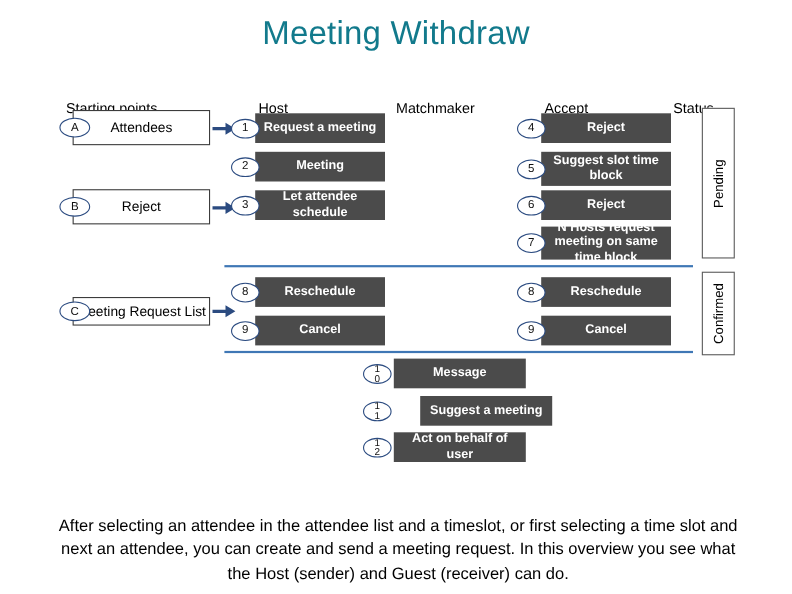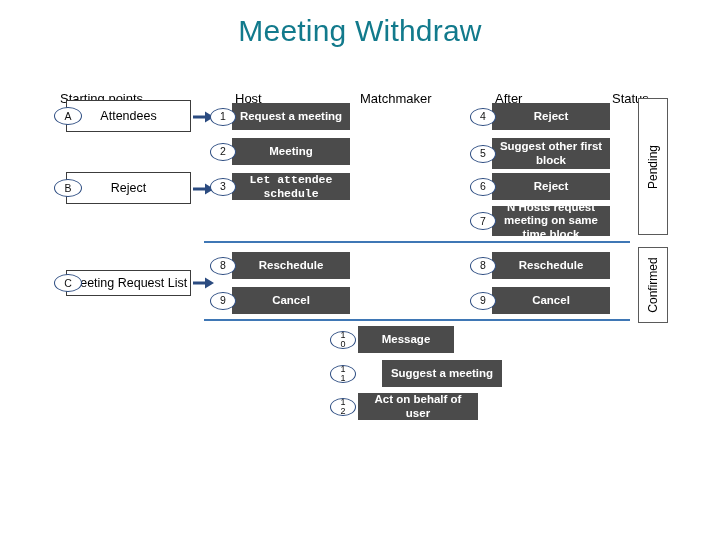--- a/index.html
+++ b/index.html
@@ -139,21 +139,21 @@
 <body>
 
 <div id="stage">
 
   <div class="title">Meeting Withdraw</div>
 
   <div id="headers">
       <div class="col-head" style="left:60px; width:145px;">Starting points</div>
       <div class="col-head" style="left:235px; width:115px;">Host</div>
       <div class="col-head" style="left:360px; width:120px;">Matchmaker</div>
-      <div class="col-head" style="left:495px; width:115px;">After</div>
+      <div class="col-head" style="left:495px; width:115px;">Accept</div>
       <div class="col-head" style="left:612px; width:70px;">Status</div>
     </div>
 
   <div id="starting-points">
       <div class="start-box" style="left:66px; top:100px; width:125px; height:32px;">
         <span>Attendees</span>
       </div>
       <div class="ellipse" style="left:54px; top:107px; width:28px; height:18px;">A</div>
       <div class="arrow" style="left:193px; top:110px;"><svg width="22" height="14" viewBox="0 0 22 14">
           <path d="M0 5.5 H12 V1.5 L21 7 L12 12.5 V8.5 H0 Z" fill="#2b4b80"></path>
@@ -176,41 +176,41 @@
 
   <div id="host-col">
       <div class="act-btn" style="left:232px; top:103px; width:118px; height:27px;">
         <span>Request a meeting</span>
       </div>
       <div class="ellipse" style="left:210px; top:107.5px; width:26px; height:18px;">1</div>
       <div class="act-btn" style="left:232px; top:138px; width:118px; height:27px;">
         <span>Meeting</span>
       </div>
       <div class="ellipse" style="left:210px; top:142.5px; width:26px; height:18px;">2</div>
-      <div class="act-btn" style="left:232px; top:173px; width:118px; height:27px;font-family:Liberation Mono, monospace;">
+      <div class="act-btn" style="left:232px; top:173px; width:118px; height:27px;">
         <span>Let attendee schedule</span>
       </div>
       <div class="ellipse" style="left:210px; top:177.5px; width:26px; height:18px;">3</div>
       <div class="act-btn" style="left:232px; top:252px; width:118px; height:27px;">
         <span>Reschedule</span>
       </div>
       <div class="ellipse" style="left:210px; top:256.5px; width:26px; height:18px;">8</div>
       <div class="act-btn" style="left:232px; top:287px; width:118px; height:27px;">
         <span>Cancel</span>
       </div>
       <div class="ellipse" style="left:210px; top:291.5px; width:26px; height:18px;">9</div>
     </div>
 
   <div id="guest-col">
       <div class="act-btn" style="left:492px; top:103px; width:118px; height:27px;">
         <span>Reject</span>
       </div>
       <div class="ellipse" style="left:470px; top:107.5px; width:26px; height:18px;">4</div>
       <div class="act-btn" style="left:492px; top:138px; width:118px; height:31px;">
-        <span>Suggest other first block</span>
+        <span>Suggest slot time block</span>
       </div>
       <div class="ellipse" style="left:470px; top:144.5px; width:26px; height:18px;">5</div>
       <div class="act-btn" style="left:492px; top:173px; width:118px; height:27px;">
         <span>Reject</span>
       </div>
       <div class="ellipse" style="left:470px; top:177.5px; width:26px; height:18px;">6</div>
       <div class="act-btn" style="left:492px; top:206px; width:118px; height:30px;">
         <span>N Hosts request meeting on same time block</span>
       </div>
       <div class="ellipse" style="left:470px; top:212px; width:26px; height:18px;">7</div>
@@ -218,21 +218,21 @@
         <span>Reschedule</span>
       </div>
       <div class="ellipse" style="left:470px; top:256.5px; width:26px; height:18px;">8</div>
       <div class="act-btn" style="left:492px; top:287px; width:118px; height:27px;">
         <span>Cancel</span>
       </div>
       <div class="ellipse" style="left:470px; top:291.5px; width:26px; height:18px;">9</div>
     </div>
 
   <div id="matchmaker-col">
-      <div class="act-btn" style="left:358px; top:326px; width:96px; height:27px;text-align:right;">
+      <div class="act-btn" style="left:358px; top:326px; width:120px; height:27px;text-align:right;">
         <span>Message</span>
       </div>
       <div class="ellipse stacked" style="left:330px; top:330.5px; width:26px; height:18px;">
         <span>1</span>
         <span>0</span>
       </div>
       <div class="act-btn" style="left:358px; top:360px; width:120px; height:27px;margin-left:24px;">
         <span>Suggest a meeting</span>
       </div>
       <div class="ellipse stacked" style="left:330px; top:364.5px; width:26px; height:18px;">
@@ -253,14 +253,15 @@
 
   <div id="status-col">
       <div class="status-box" style="left:638px; top:98px; width:30px; height:137px;">
         <div class="status-label">Pending</div>
       </div>
       <div class="status-box" style="left:638px; top:247px; width:30px; height:76px;">
         <div class="status-label">Confirmed</div>
       </div>
     </div>
 
+  <div class="caption">After selecting an attendee in the attendee list and a timeslot, or first selecting a time slot and next an attendee, you can create and send a meeting request. In this overview you see what the Host (sender) and Guest (receiver) can do.</div>
 
 </div>
 
 </body></html>

